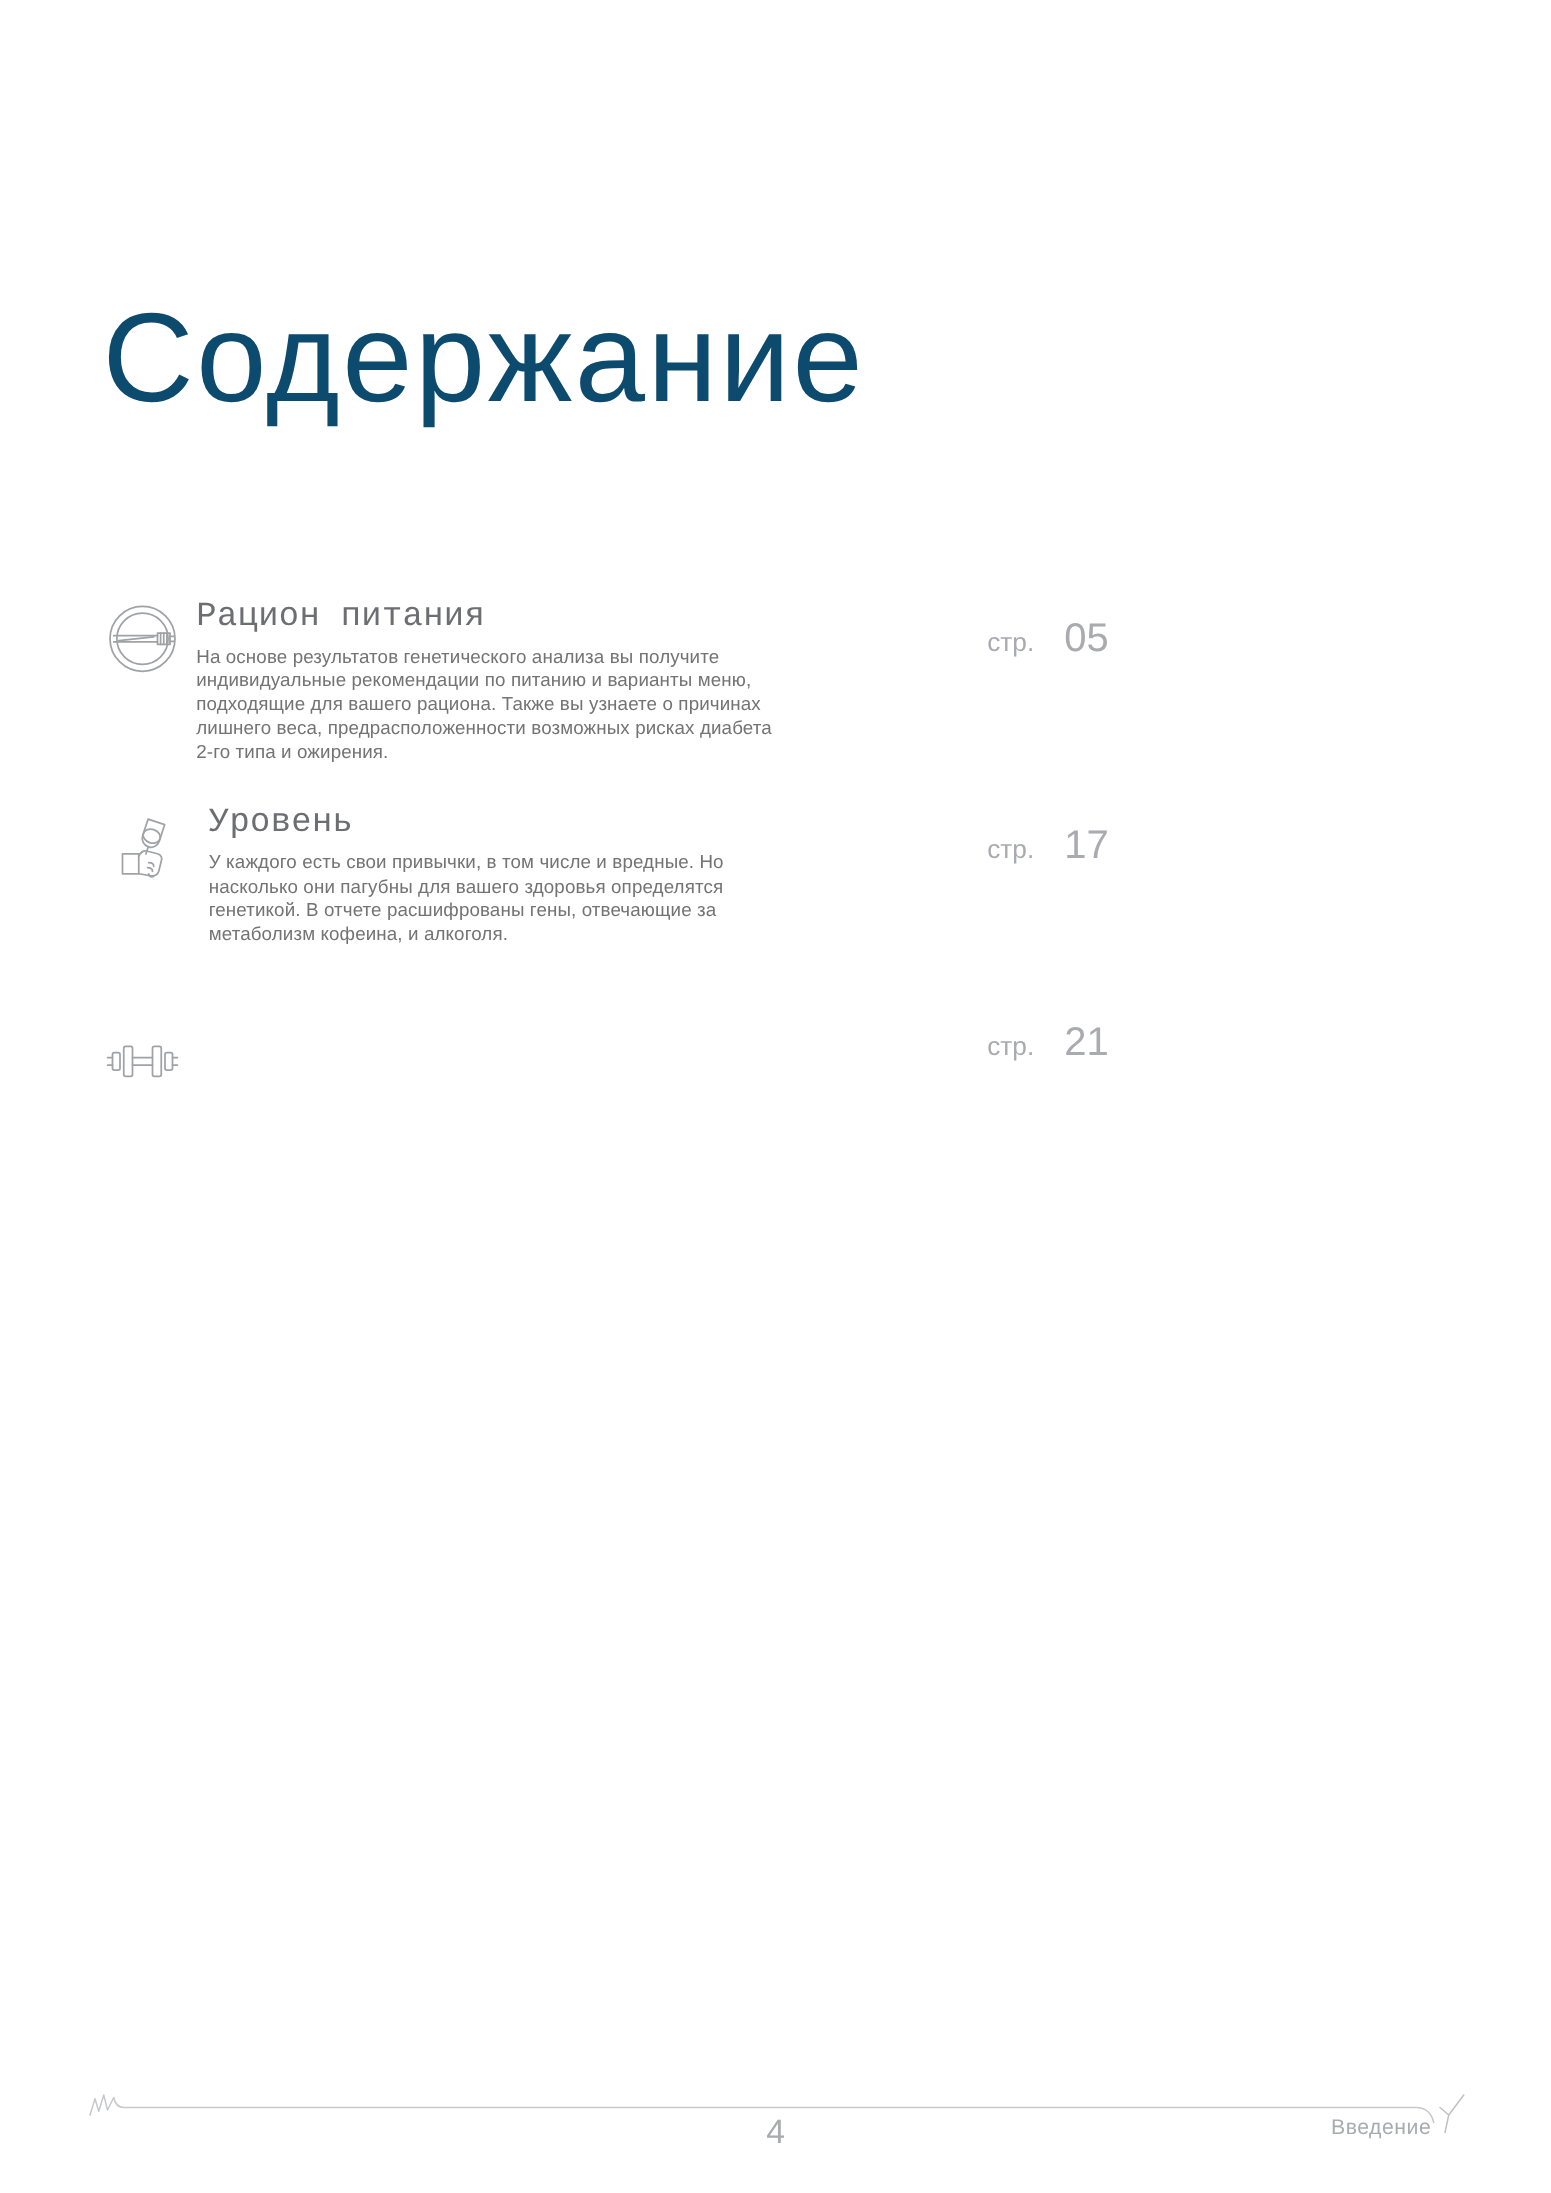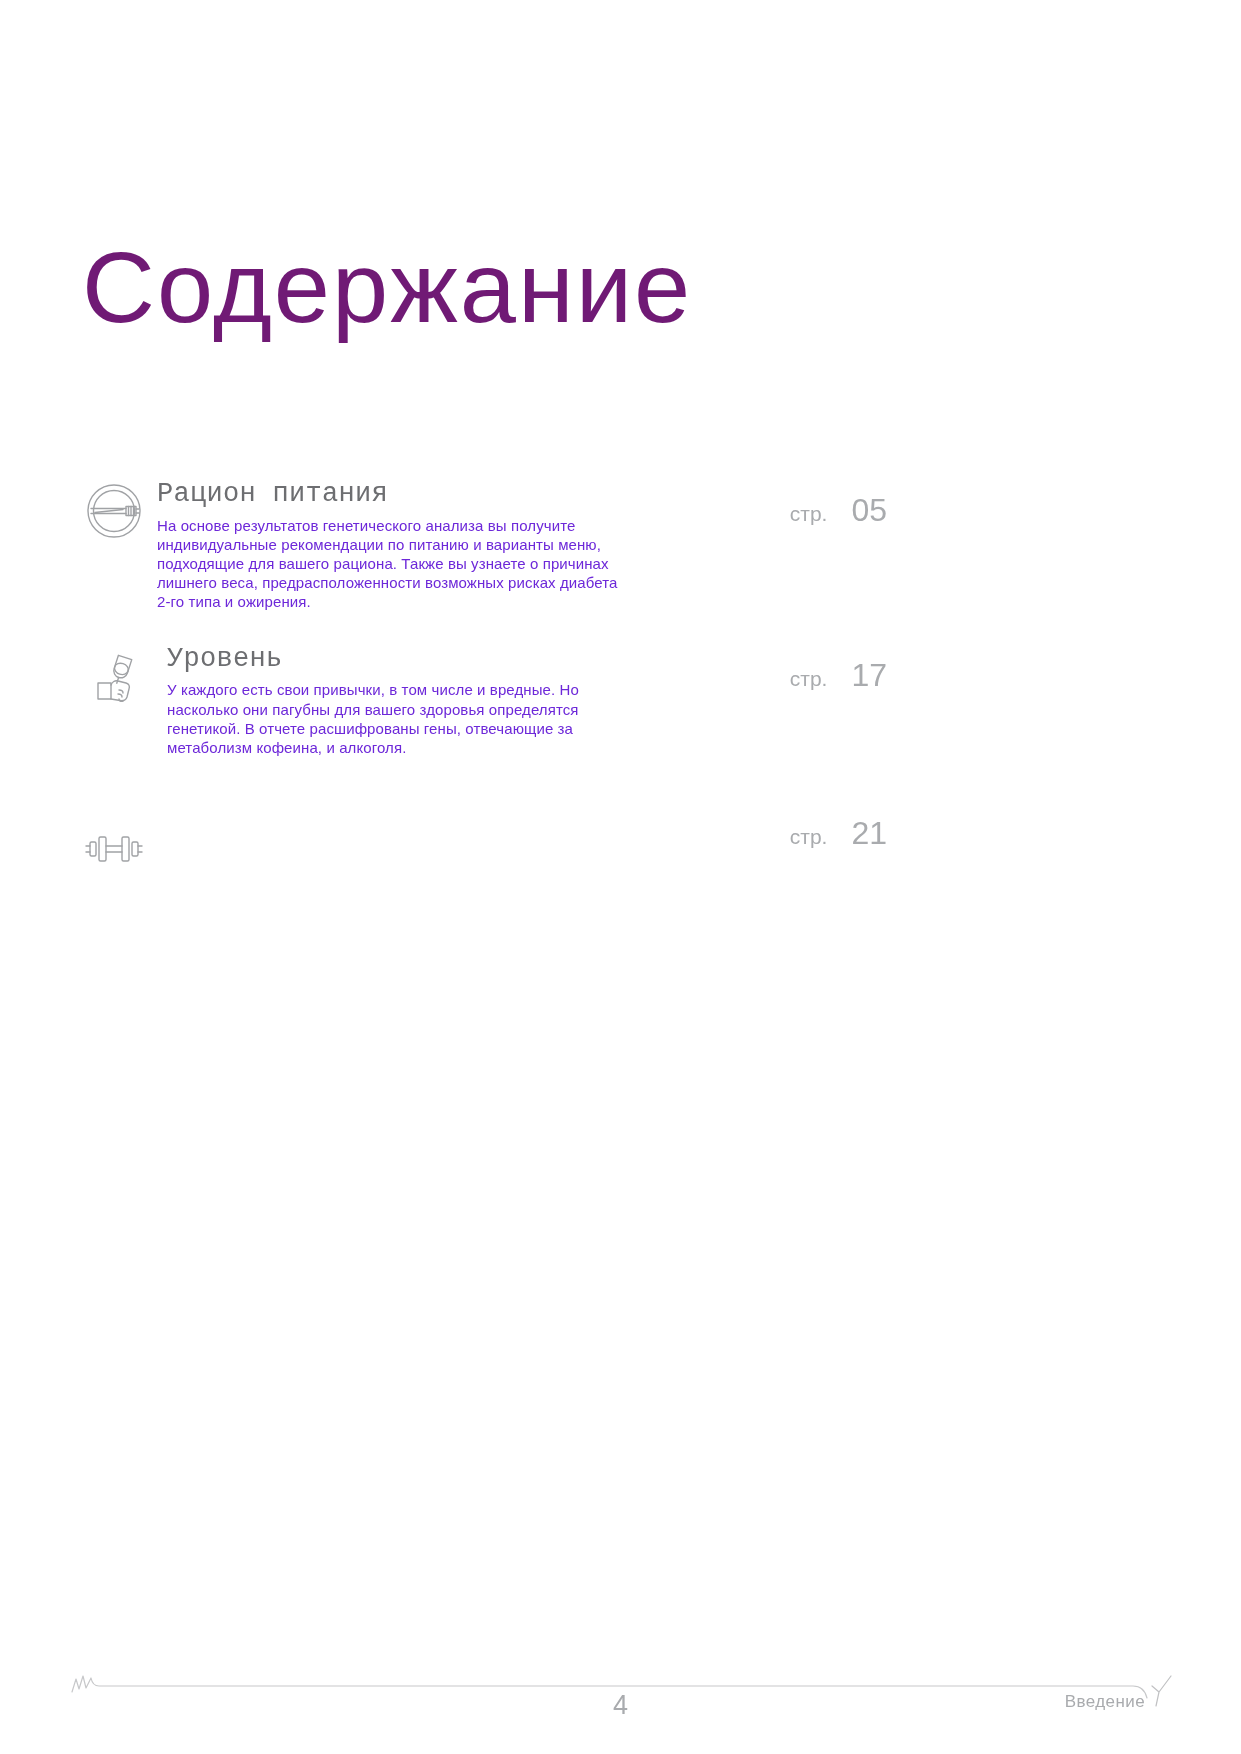--- a/index.html
+++ b/index.html
@@ -7,40 +7,40 @@
     width:1241px;height:1754px;position:relative;background:#ffffff;
     font-family:"Liberation Sans","DejaVu Sans",sans-serif;
     -webkit-font-smoothing:antialiased;
   }
   .page{position:absolute;inset:0;overflow:hidden;}
 
   
   .main-title{
     position:absolute;left:82px;top:232px;
     font-size:101px;font-weight:300;letter-spacing:2px;
-    color:#701a75;line-height:1.1;white-space:nowrap;text-align:center;
+    color:#0c4a6e;line-height:1.1;white-space:nowrap;text-align:center;
   }
 
   
   .toc{position:absolute;left:85px;top:480px;width:802px;}
   .toc-row{display:flex;align-items:flex-start;}
   .toc-row.r1{margin-bottom:33px;}
   .toc-row.r2{margin-bottom:46px;}
   .icon-cell{width:72px;flex:0 0 72px;display:flex;justify-content:flex-start;}
   .icon-cell svg{display:block;}
   .r1 .icon-cell{margin-top:2px;}
   .r2 .icon-cell{margin-top:8px;padding-left:10px;}
   .r3 .icon-cell{margin-top:32px;}
   .text-cell{width:478px;flex:0 0 478px;}
   .sec-title{
     font-size:27px;font-weight:400;color:#6d6e71;
     margin:0 0 6px 0;letter-spacing:.3px;line-height:1.1;font-family:Liberation Mono, monospace;
   }
   .sec-desc{
-    font-size:15px;color:#6d28d9;line-height:1.28;margin:0;
+    font-size:15px;color:#737373;line-height:1.28;margin:0;
     letter-spacing:.1px;
   }
   .page-cell{
     flex:1;display:flex;justify-content:flex-end;align-items:baseline;
     margin-top:14px;white-space:nowrap;
   }
   .page-prefix{font-size:21px;color:#a9abae;margin-right:24px;}
   .page-num{font-size:32px;font-weight:300;color:#a9abae;line-height:1;}
 
   

